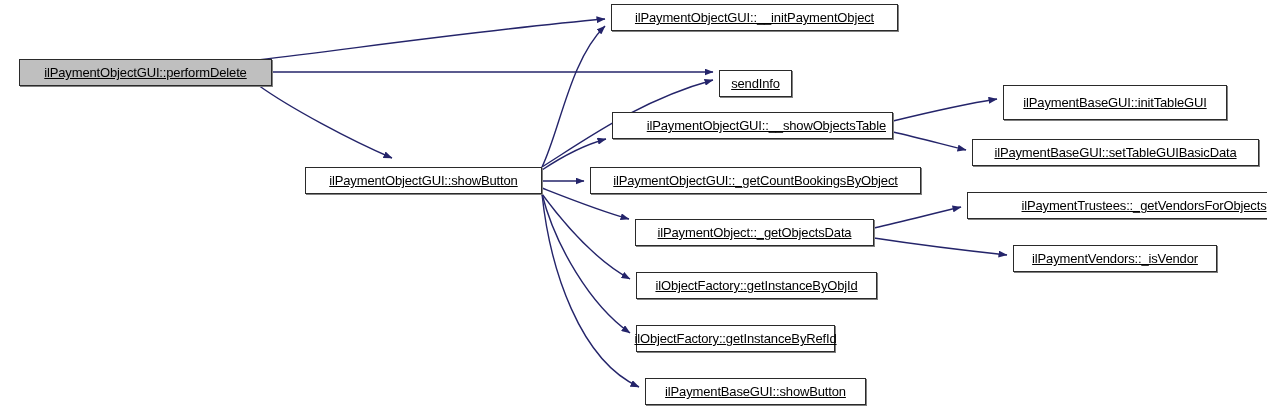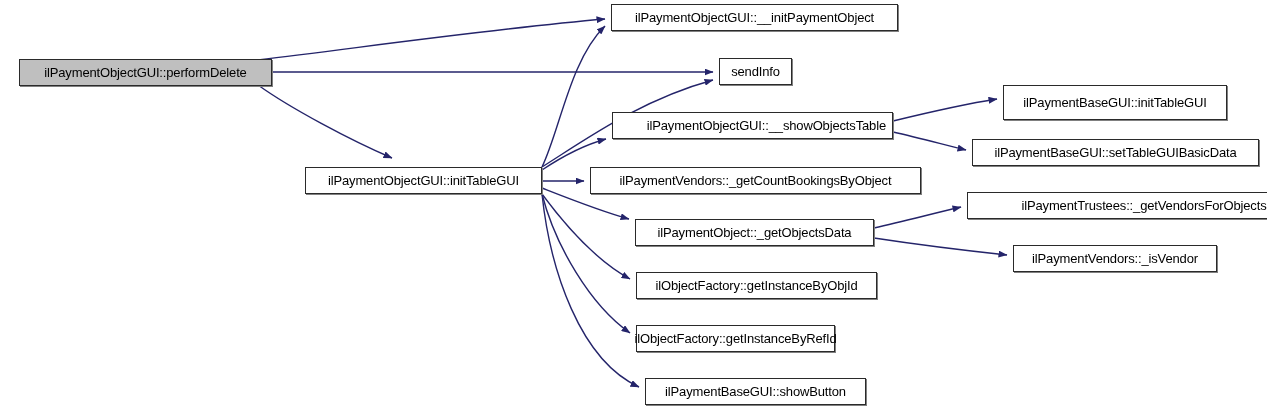--- a/index.html
+++ b/index.html
@@ -31,20 +31,21 @@
     background: #ffffff;
     color: #000000;
     font-size: 13px;
     line-height: 1;
     display: flex;
     align-items: center;
     justify-content: center;
     white-space: nowrap;
     letter-spacing: -0.15px;
     box-shadow: 1px 1px 0 0 #808080;
+    text-decoration: underline;
   }
   .node.root {
     background: #bfbfbf;
     border: 1px solid #2a2a2a;
   }
   .node span {
     display: block;
     padding: 0 6px;
   }
 </style>
@@ -78,37 +79,37 @@
       </g>
   </svg>
 
   <div id="node-layer">
       <div class="node root" style="left: 19px; top: 59px; width: 253px; height: 27px; border-color: rgb(42, 42, 42); color: rgb(0, 0, 0); background: rgb(191, 191, 191);">
         <span>ilPaymentObjectGUI::performDelete</span>
       </div>
       <div class="node" style="left: 611px; top: 4px; width: 287px; height: 27px; border-color: rgb(42, 42, 42); color: rgb(0, 0, 0); background: rgb(255, 255, 255);">
         <span>ilPaymentObjectGUI::__initPaymentObject</span>
       </div>
-      <div class="node" style="left: 719px; top: 58px; width: 73px; height: 27px; border-color: rgb(42, 42, 42); color: rgb(0, 0, 0); background: rgb(255, 255, 255);">
+      <div class="node" style="left: 719px; top: 70px; width: 73px; height: 27px; border-color: rgb(42, 42, 42); color: rgb(0, 0, 0); background: rgb(255, 255, 255);">
         <span>sendInfo</span>
       </div>
       <div class="node" style="left: 305px; top: 167px; width: 237px; height: 27px; border-color: rgb(42, 42, 42); color: rgb(0, 0, 0); background: rgb(255, 255, 255);">
-        <span>ilPaymentObjectGUI::initTableGUI</span>
+        <span>ilPaymentObjectGUI::showButton</span>
       </div>
       <div class="node" style="left: 612px; top: 112px; width: 281px; height: 27px; border-color: rgb(42, 42, 42); color: rgb(0, 0, 0); background: rgb(255, 255, 255); justify-content: flex-end;">
         <span>ilPaymentObjectGUI::__showObjectsTable</span>
       </div>
       <div class="node" style="left: 1003px; top: 85px; width: 224px; height: 35px; border-color: rgb(42, 42, 42); color: rgb(0, 0, 0); background: rgb(255, 255, 255);">
         <span>ilPaymentBaseGUI::initTableGUI</span>
       </div>
       <div class="node" style="left: 972px; top: 139px; width: 287px; height: 27px; border-color: rgb(42, 42, 42); color: rgb(0, 0, 0); background: rgb(255, 255, 255);">
         <span>ilPaymentBaseGUI::setTableGUIBasicData</span>
       </div>
       <div class="node" style="left: 590px; top: 167px; width: 331px; height: 27px; border-color: rgb(42, 42, 42); color: rgb(0, 0, 0); background: rgb(255, 255, 255);">
-        <span>ilPaymentVendors::_getCountBookingsByObject</span>
+        <span>ilPaymentObjectGUI::_getCountBookingsByObject</span>
       </div>
       <div class="node" style="left: 635px; top: 219px; width: 239px; height: 27px; border-color: rgb(42, 42, 42); color: rgb(0, 0, 0); background: rgb(255, 255, 255);">
         <span>ilPaymentObject::_getObjectsData</span>
       </div>
       <div class="node" style="left: 967px; top: 192px; width: 354px; height: 27px; border-color: rgb(42, 42, 42); color: rgb(0, 0, 0); background: rgb(255, 255, 255);">
         <span>ilPaymentTrustees::_getVendorsForObjects</span>
       </div>
       <div class="node" style="left: 1013px; top: 245px; width: 204px; height: 27px; border-color: rgb(42, 42, 42); color: rgb(0, 0, 0); background: rgb(255, 255, 255);">
         <span>ilPaymentVendors::_isVendor</span>
       </div>

